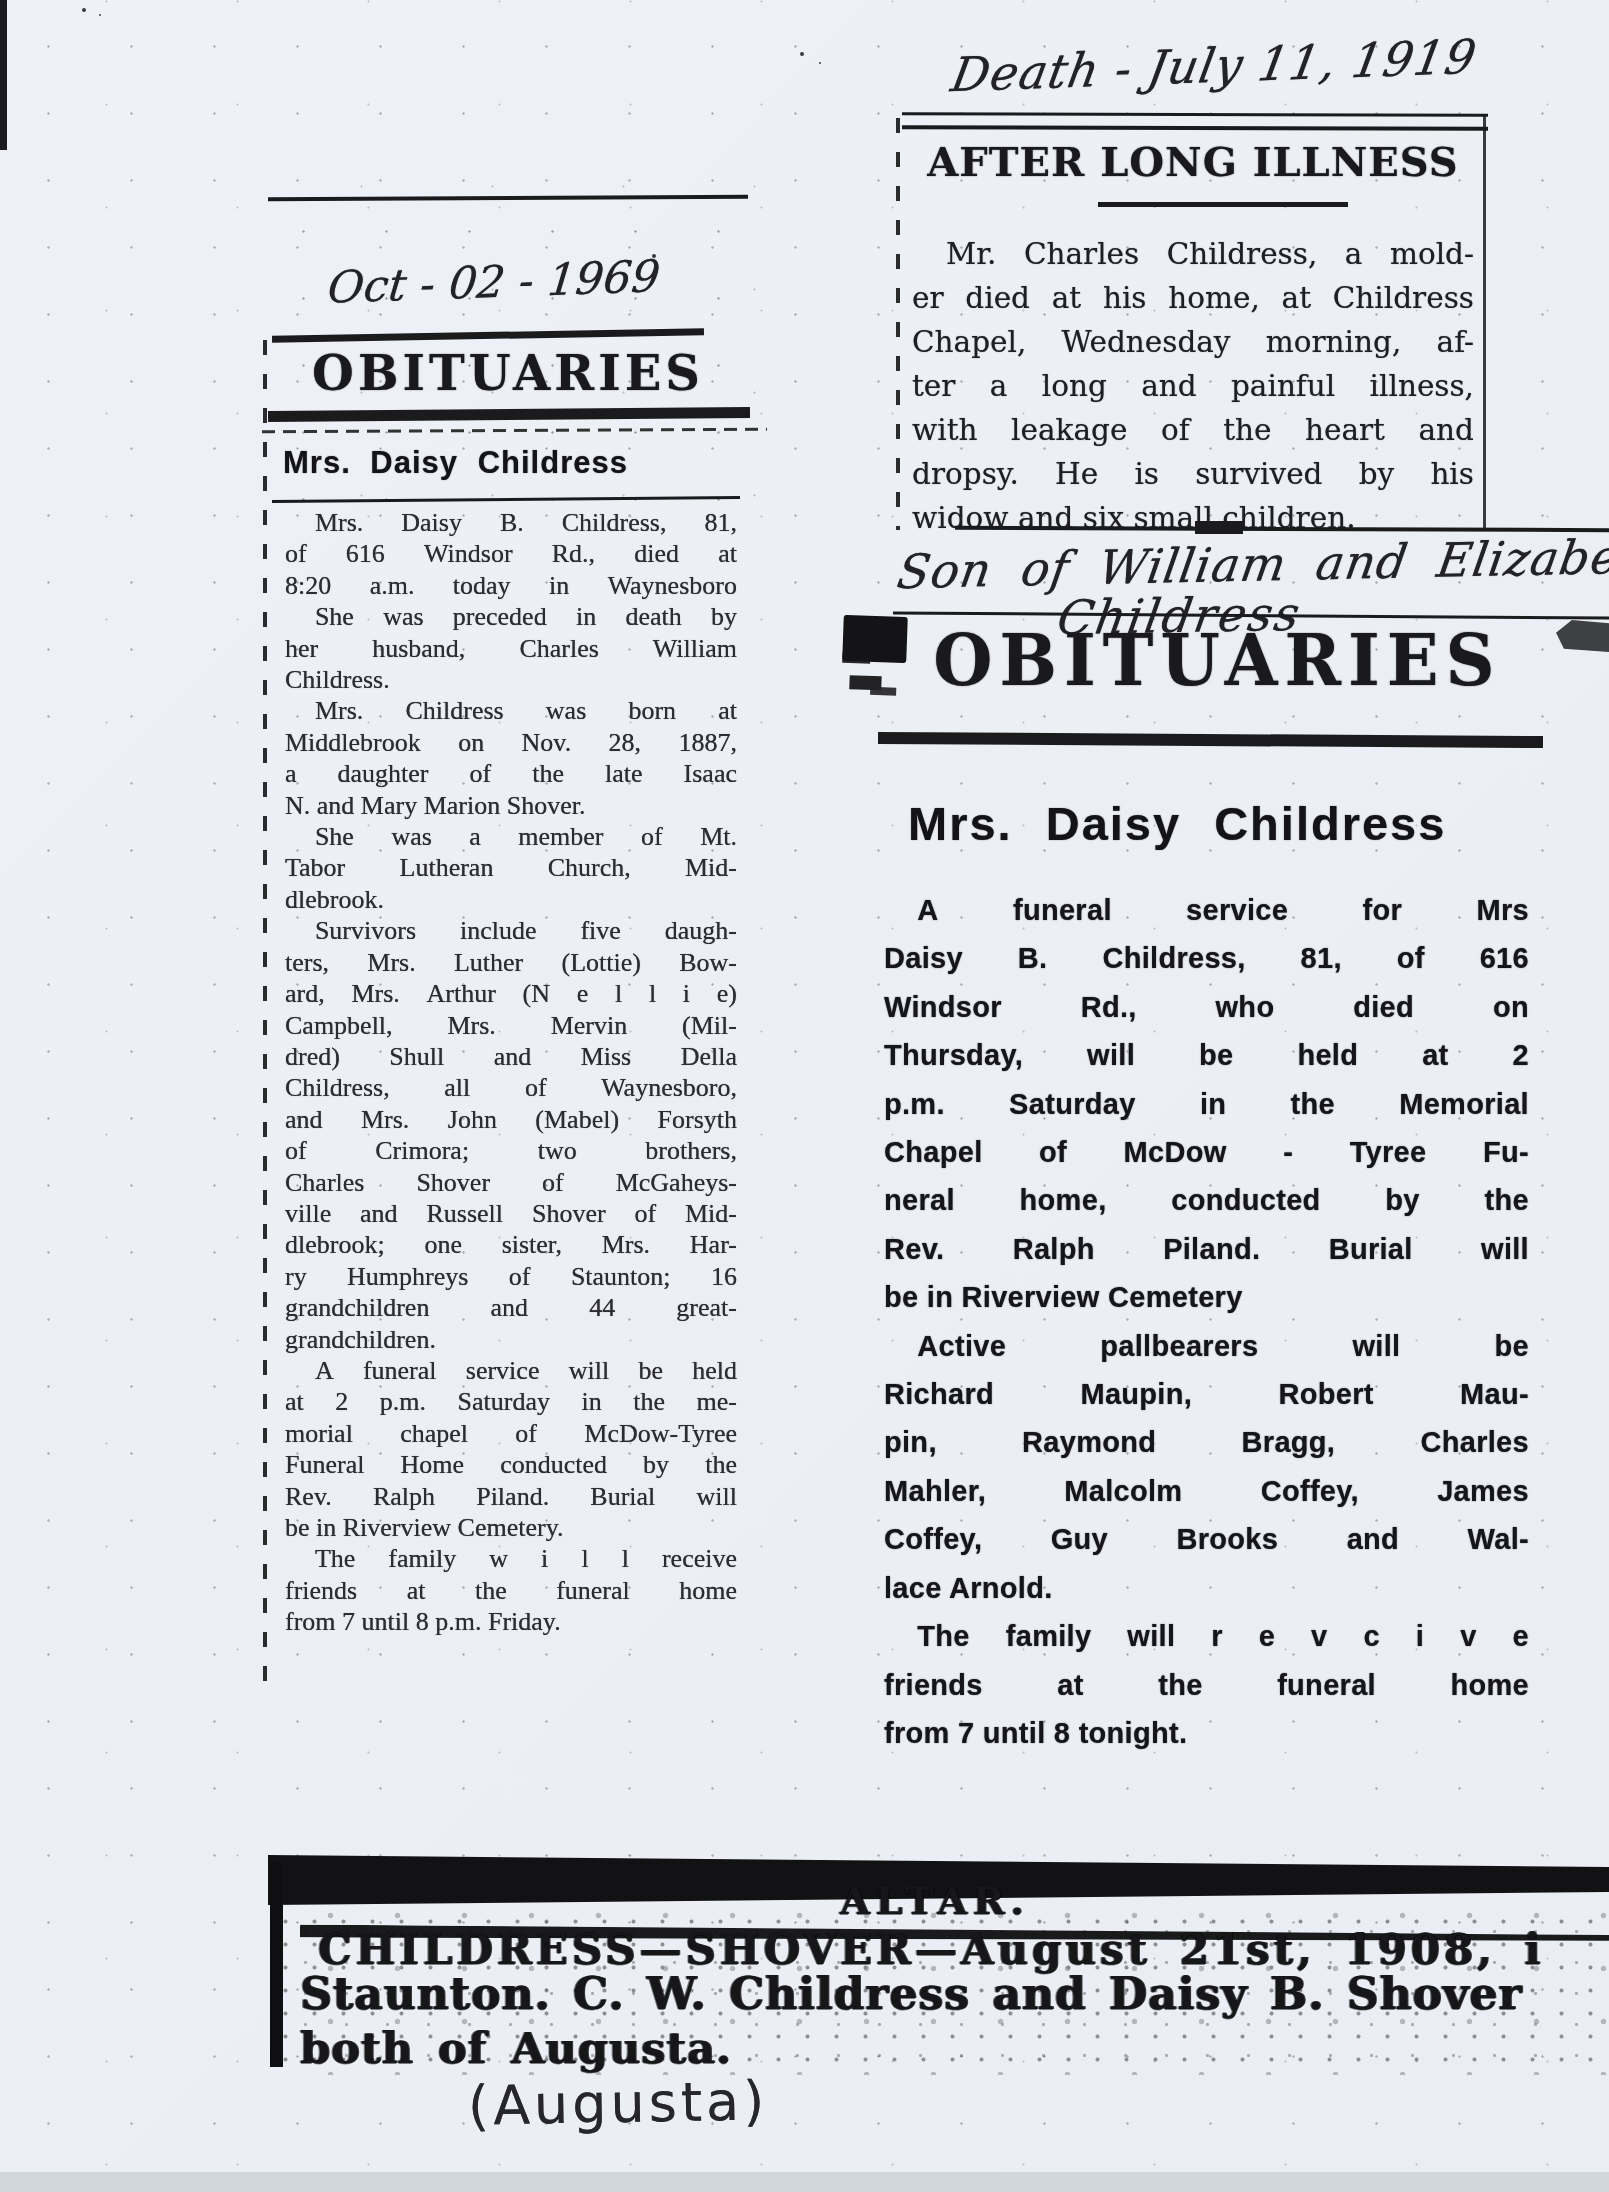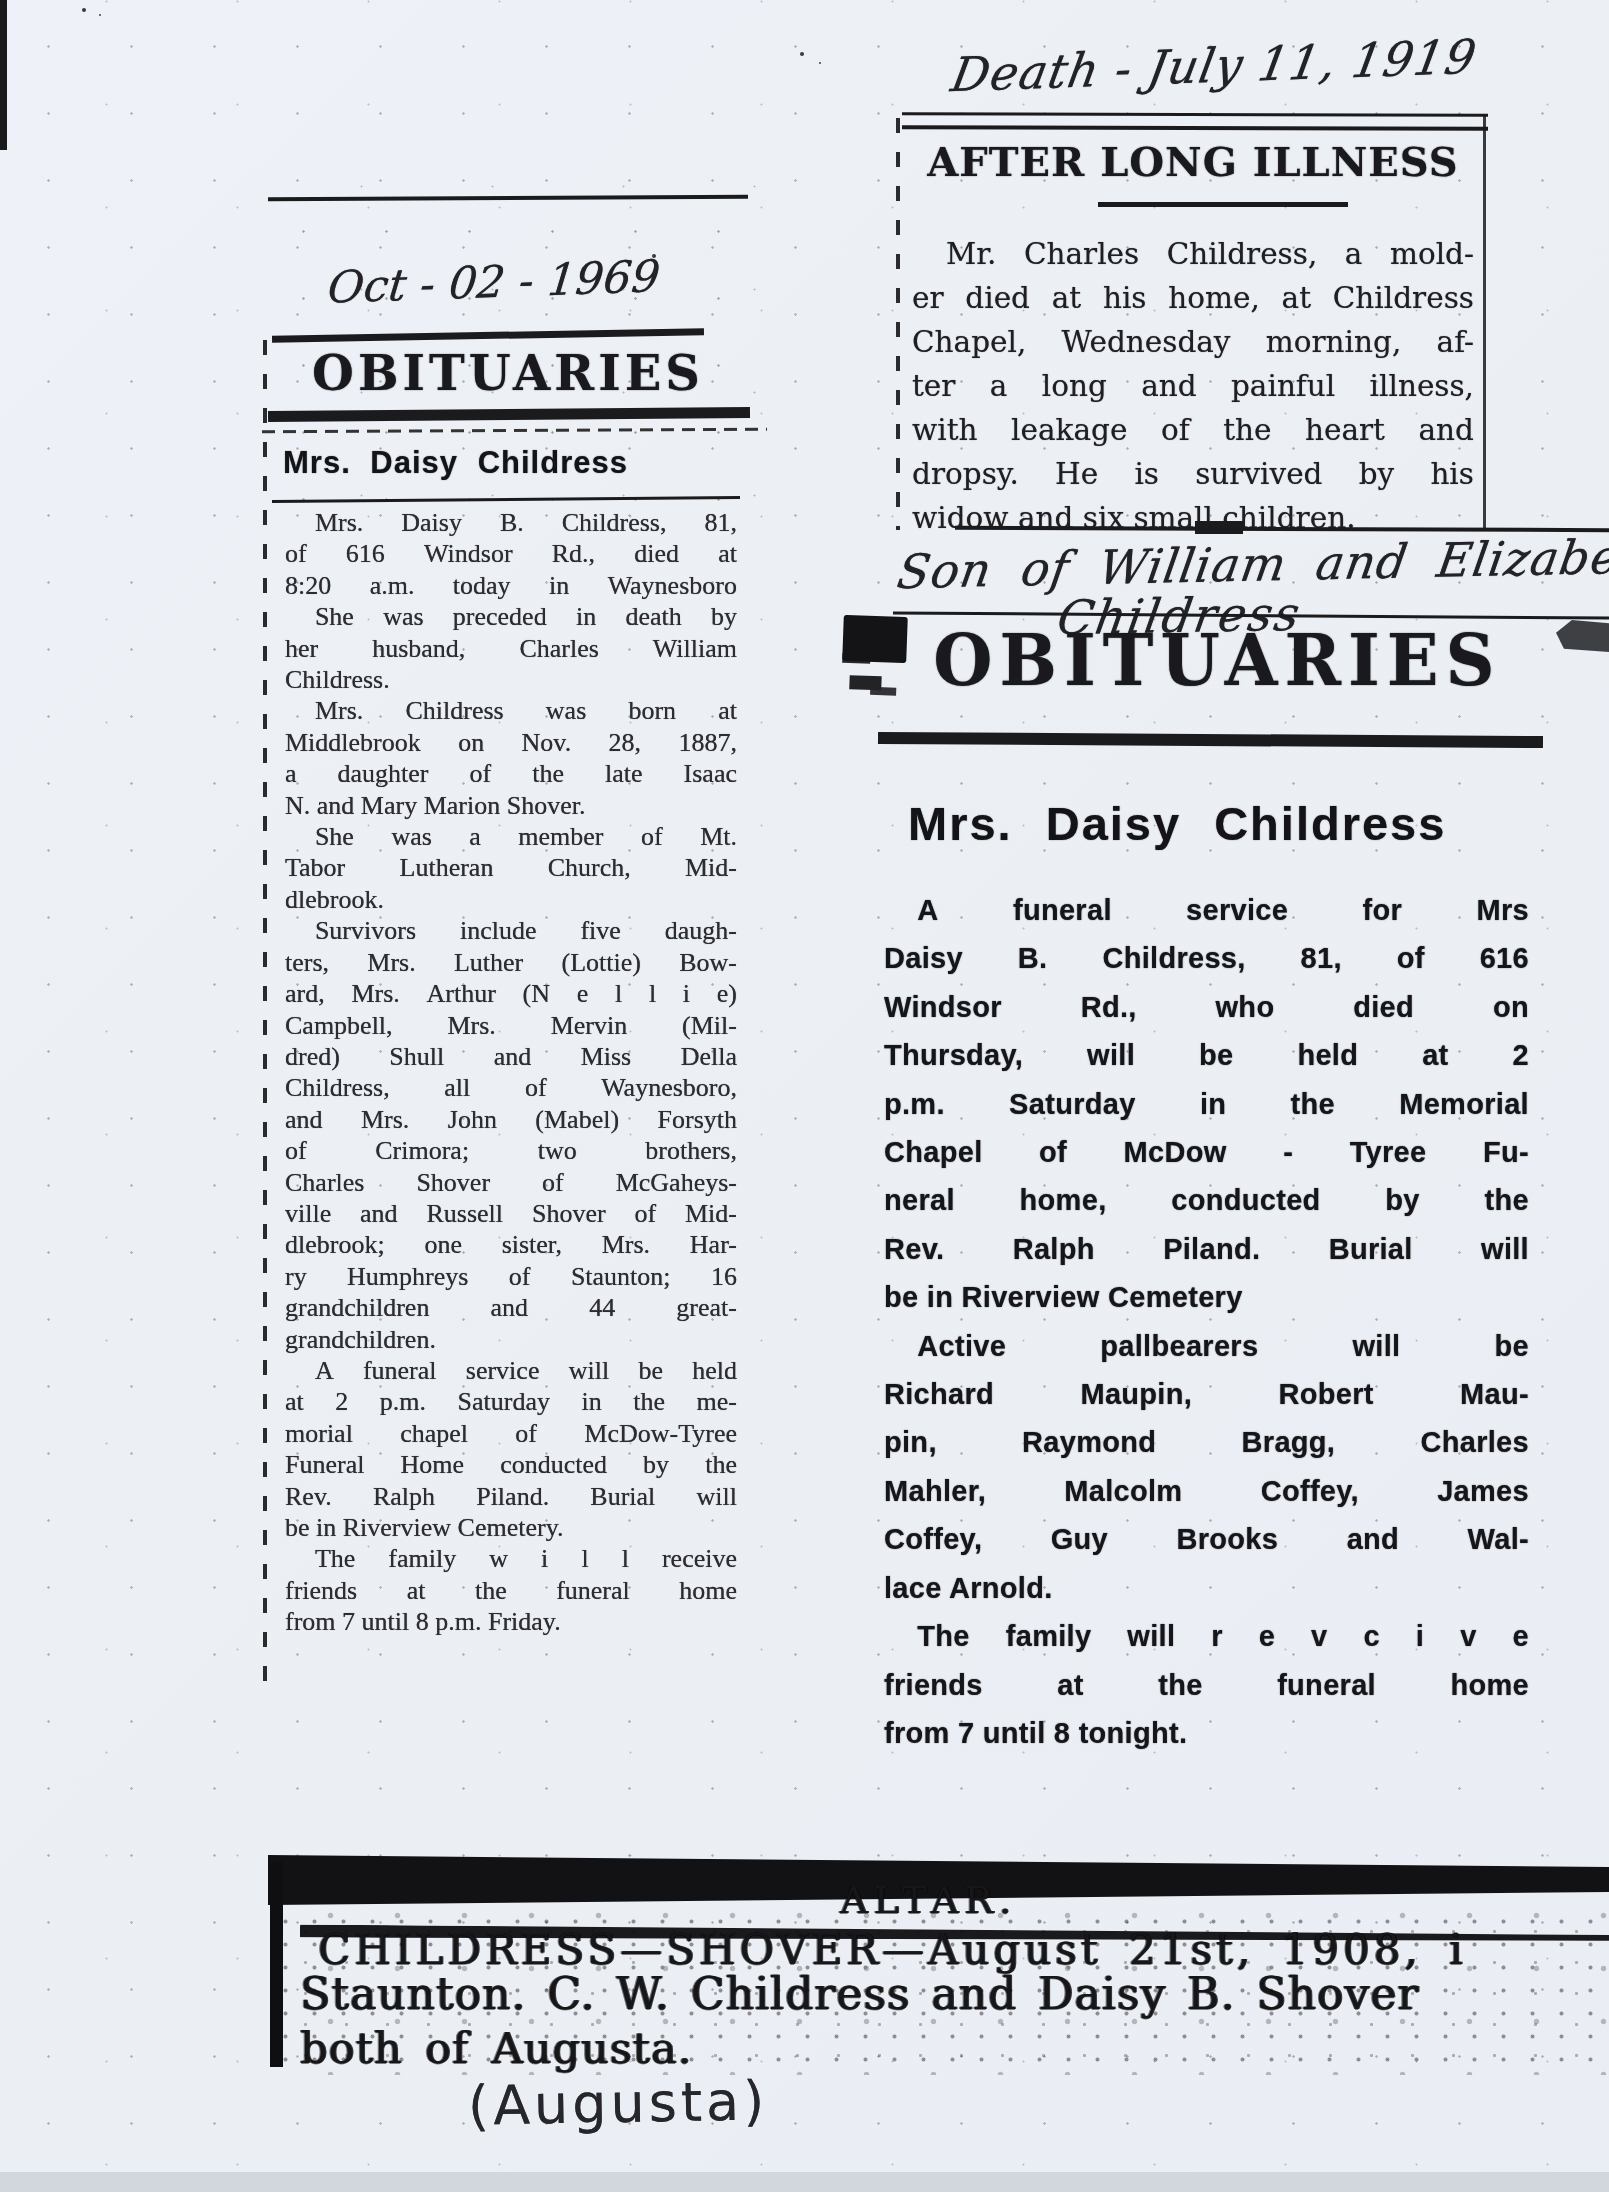--- a/index.html
+++ b/index.html
@@ -69,21 +69,21 @@
     text-shadow:0 0 1px rgba(15,15,20,.55);
   }
   .right-body{
     width:645px;font-family:"Liberation Sans",sans-serif;font-weight:bold;
     font-size:29px;line-height:48.4px;color:#16161a;letter-spacing:.3px;
     text-shadow:0 0 1.3px rgba(8,8,12,.65);
     filter:blur(.25px);
   }
   
   .degraded{
-    position:absolute;font-family:"DejaVu Serif",serif;font-weight:normal;
+    position:absolute;font-family:"DejaVu Serif",serif;font-weight:bold;
     white-space:nowrap;color:#17171a;
     text-shadow:1.2px 0 0 rgba(10,10,12,.8),-1.2px 0 0 rgba(10,10,12,.55),0 1px 0 rgba(10,10,12,.5);
     filter:blur(.7px);
     text-align:center;
   }
   .blob{position:absolute;background:#141416;}
 </style>
 </head>
 <body>
 

